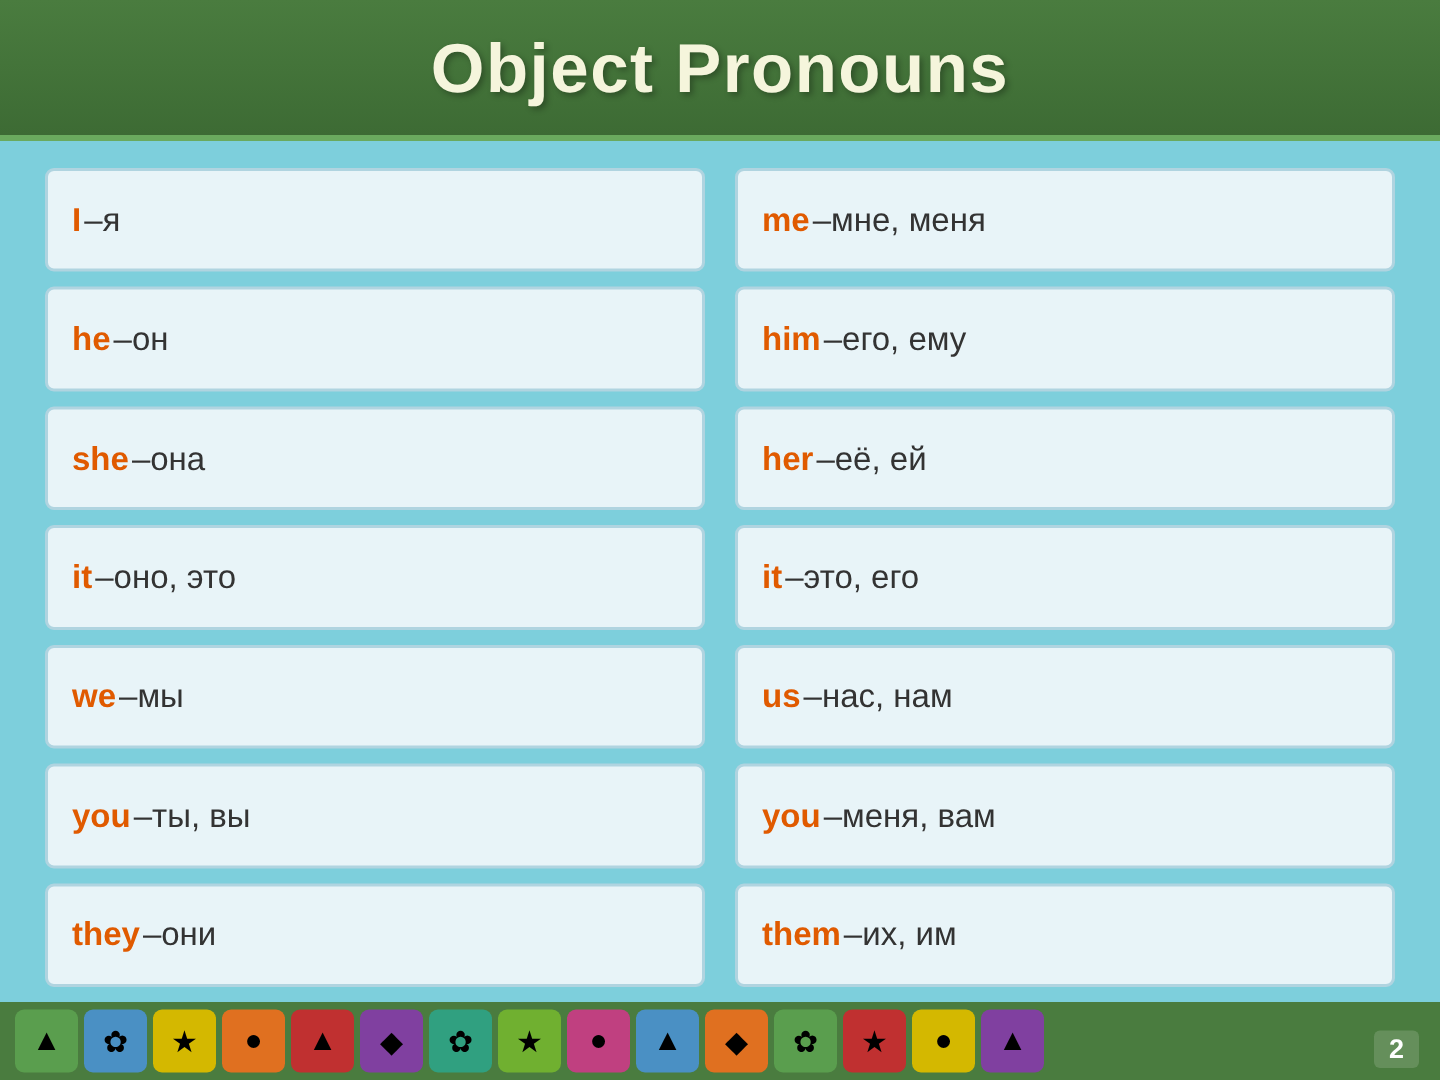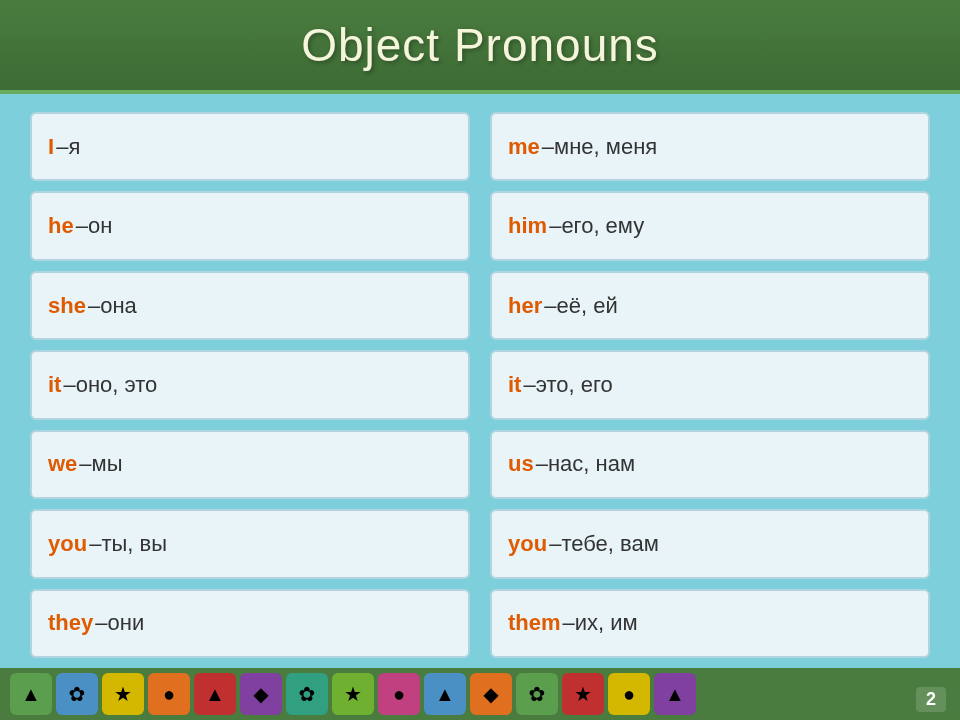--- a/index.html
+++ b/index.html
@@ -18,21 +18,21 @@
     .header {
       background: linear-gradient(to bottom, #4a7c3f, #3d6b34);
       padding: 18px 20px 18px;
       text-align: center;
       border-bottom: 4px solid #6aaa5e;
     }
 
     .header h1 {
       color: #f5f5dc;
       font-size: 46px;
-      font-weight: normal;
+      font-weight: bold;
       letter-spacing: 1px;
       text-shadow: 2px 2px 4px rgba(0,0,0,0.3);
     }
 
     
     .main {
       flex: 1;
       background: #7dcfdc;
       padding: 18px 30px 10px;
       display: flex;
@@ -188,21 +188,21 @@
     </div>
     <div class="row">
       <div class="card">
         <span class="pronoun">you</span>
         <span class="separator"> – </span>
         <span class="translation">ты, вы</span>
       </div>
       <div class="card">
         <span class="pronoun">you</span>
         <span class="separator"> – </span>
-        <span class="translation">тебе, вам</span>
+        <span class="translation">меня, вам</span>
       </div>
     </div>
     <div class="row">
       <div class="card">
         <span class="pronoun">they</span>
         <span class="separator"> – </span>
         <span class="translation">они</span>
       </div>
       <div class="card">
         <span class="pronoun">them</span>

